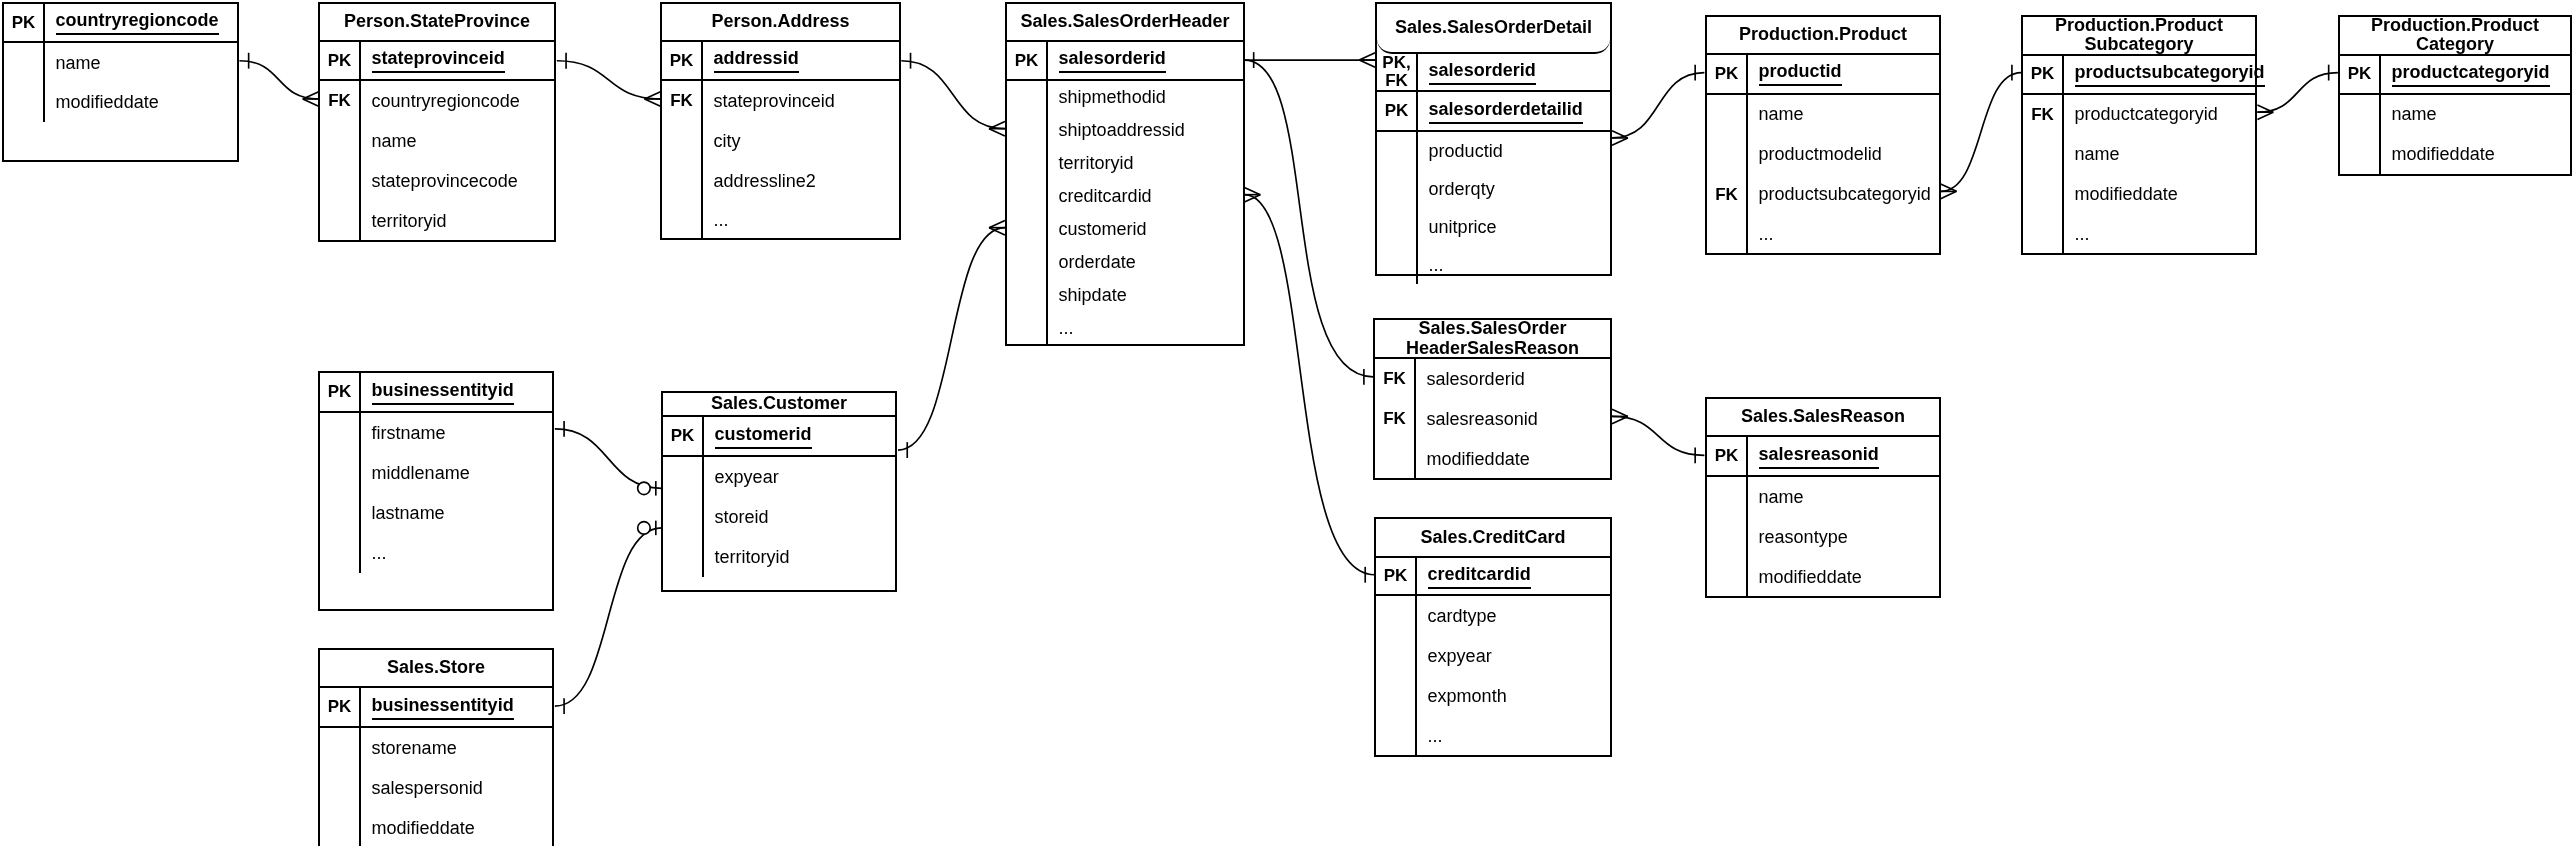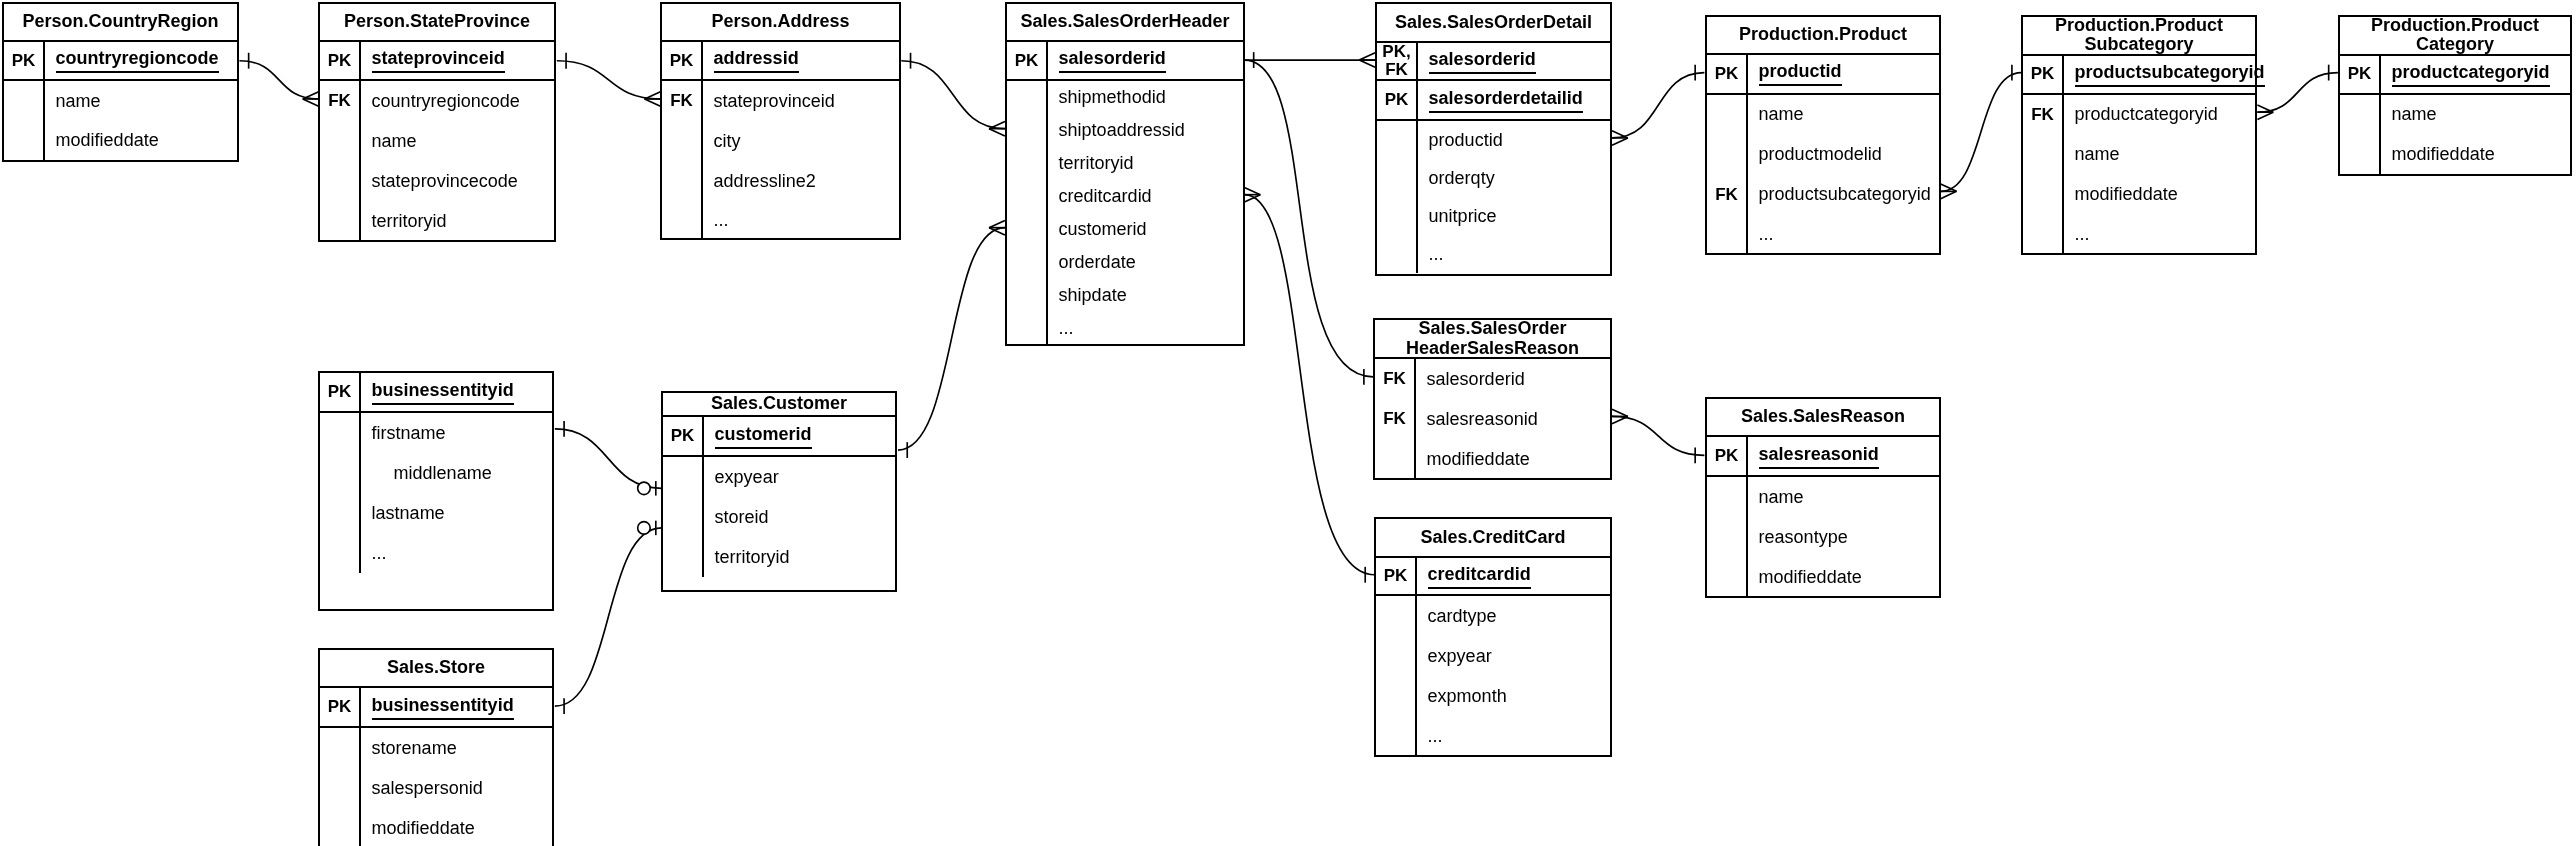--- a/index.html
+++ b/index.html
@@ -104,23 +104,20 @@
         <line x1="993" y1="729" x2="993" y2="751" stroke="#000000" stroke-width="2.5"></line>
       </g>
       <g>
         <path d="M 840 1070 C 930 1070, 912 800, 1002 800" fill="none" stroke="#000000" stroke-width="2.5"></path>
         <line x1="854" y1="1058" x2="854" y2="1082" stroke="#000000" stroke-width="2.5"></line>
         <circle cx="975" cy="800" r="9.5" fill="#ffffff" stroke="#000000" stroke-width="2.5"></circle>
         <line x1="993" y1="789" x2="993" y2="811" stroke="#000000" stroke-width="2.5"></line>
       </g>
     </svg>
 <div class="entity" style="left: 2px; top: 2px; width: 237px; height: 160px;">
-      <div class="title" style="height: 38px;">
-        <div>Person.CountryRegion</div>
-      </div>
       <div class="erow sep" style="height: 39px;">
         <div class="key">PK</div>
         <div class="field pk">
           <span>countryregioncode</span>
         </div>
       </div>
       <div class="erow" style="height: 40px;">
         <div class="key"></div>
         <div class="field">
           <span>name</span>
@@ -256,21 +253,21 @@
         </div>
       </div>
       <div class="erow" style="height: 32px;">
         <div class="key"></div>
         <div class="field">
           <span>...</span>
         </div>
       </div>
     </div>
     <div class="entity" style="left: 1375px; top: 2px; width: 237px; height: 274px;">
-      <div class="title" style="height: 39px;">
+      <div class="title" style="height: 50px; border-radius: 15px;">
         <div>Sales.SalesOrderDetail</div>
       </div>
       <div class="erow sep" style="height: 38px;">
         <div class="key">PK,
 FK</div>
         <div class="field pk">
           <span>salesorderid</span>
         </div>
       </div>
       <div class="erow sep" style="height: 40px;">
@@ -405,21 +402,21 @@
         <div class="field pk">
           <span>businessentityid</span>
         </div>
       </div>
       <div class="erow" style="height: 40px;">
         <div class="key"></div>
         <div class="field">
           <span>firstname</span>
         </div>
       </div>
-      <div class="erow" style="height: 40px; gap: 22px;">
+      <div class="erow" style="height: 40px;">
         <div class="key"></div>
         <div class="field">
           <span>middlename</span>
         </div>
       </div>
       <div class="erow" style="height: 40px;">
         <div class="key"></div>
         <div class="field">
           <span>lastname</span>
         </div>

